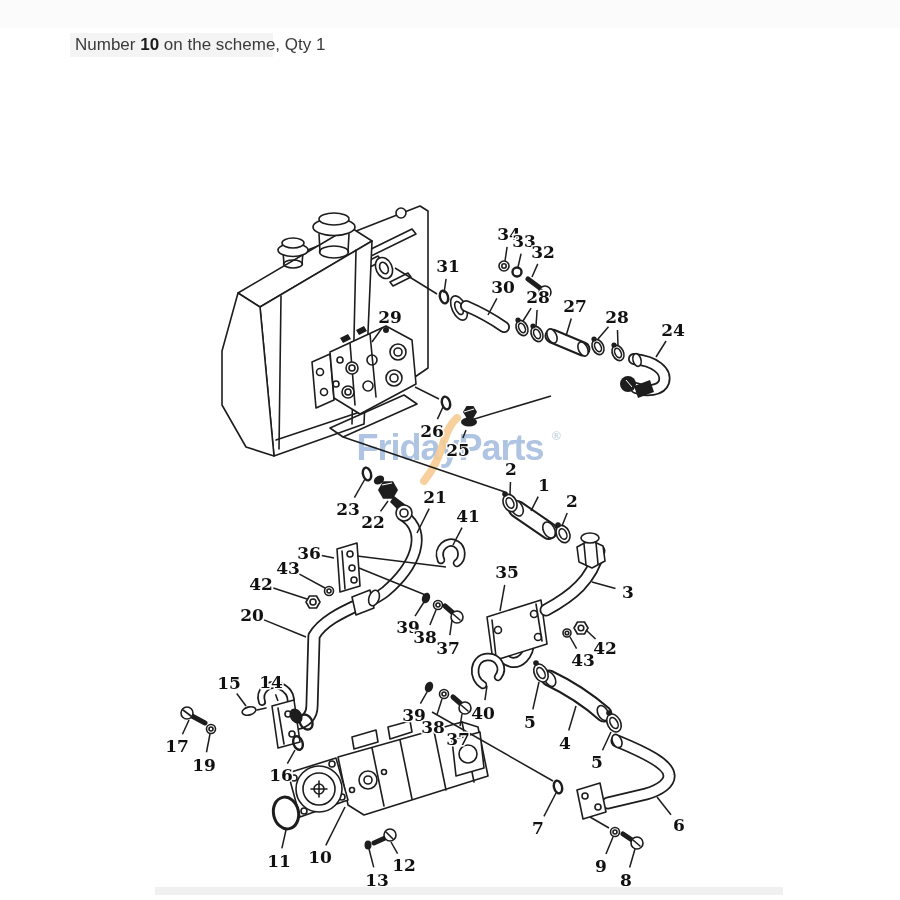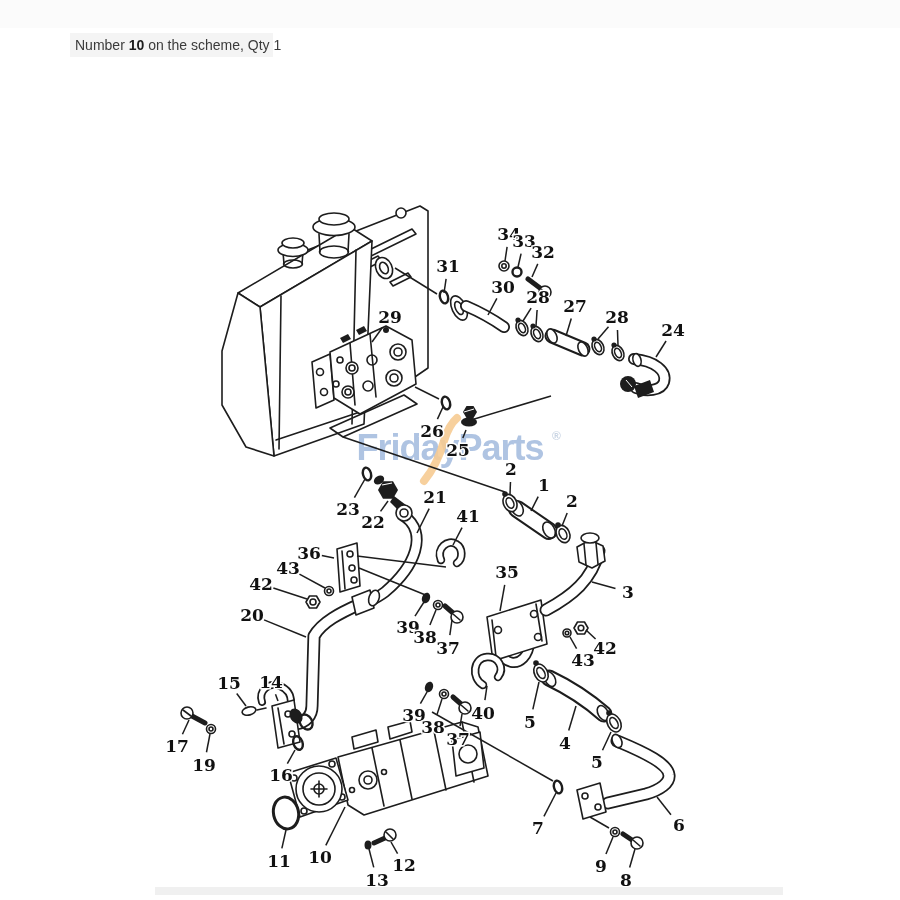--- a/index.html
+++ b/index.html
@@ -1,21 +1,21 @@
 <!DOCTYPE html>
 <html><head>
 <meta charset="utf-8">
 <style>
   html,body{margin:0;padding:0;background:#fff;}
   .stage{position:relative;width:900px;height:900px;background:#fff;overflow:hidden;
          font-family:"Liberation Sans",sans-serif;}
   .top-band{position:absolute;left:0;top:0;width:900px;height:28px;background:#fbfbfb;}
   .bottom-band{position:absolute;left:155px;top:887px;width:628px;height:8px;background:#f0f0f0;}
   .header-box{position:absolute;left:70px;top:33px;width:203px;height:24px;background:#f4f4f4;
-              color:#3b3b3b;font-size:14px;line-height:24px;padding-left:5px;box-sizing:border-box;
+              color:#3b3b3b;font-size:17px;line-height:24px;padding-left:5px;box-sizing:border-box;
               white-space:nowrap;}
   .header-box b{color:#1c1c1c;}
   svg#diagram{position:absolute;left:0;top:0;width:900px;height:900px;}
   .ln{fill:none;stroke:#1d1d1d;stroke-width:1.6;stroke-linecap:round;stroke-linejoin:round;}
   .fw{fill:#ffffff;stroke:#1d1d1d;stroke-width:1.6;stroke-linejoin:round;}
   .fd{fill:#1d1d1d;stroke:none;}
   .to{fill:none;stroke:#1d1d1d;stroke-linecap:round;stroke-linejoin:round;}
   .ti{fill:none;stroke:#ffffff;stroke-linecap:round;stroke-linejoin:round;}
   .o2{fill:none;stroke:#1d1d1d;stroke-width:2.4;}
   .leader{stroke:#1d1d1d;stroke-width:1.5;}

